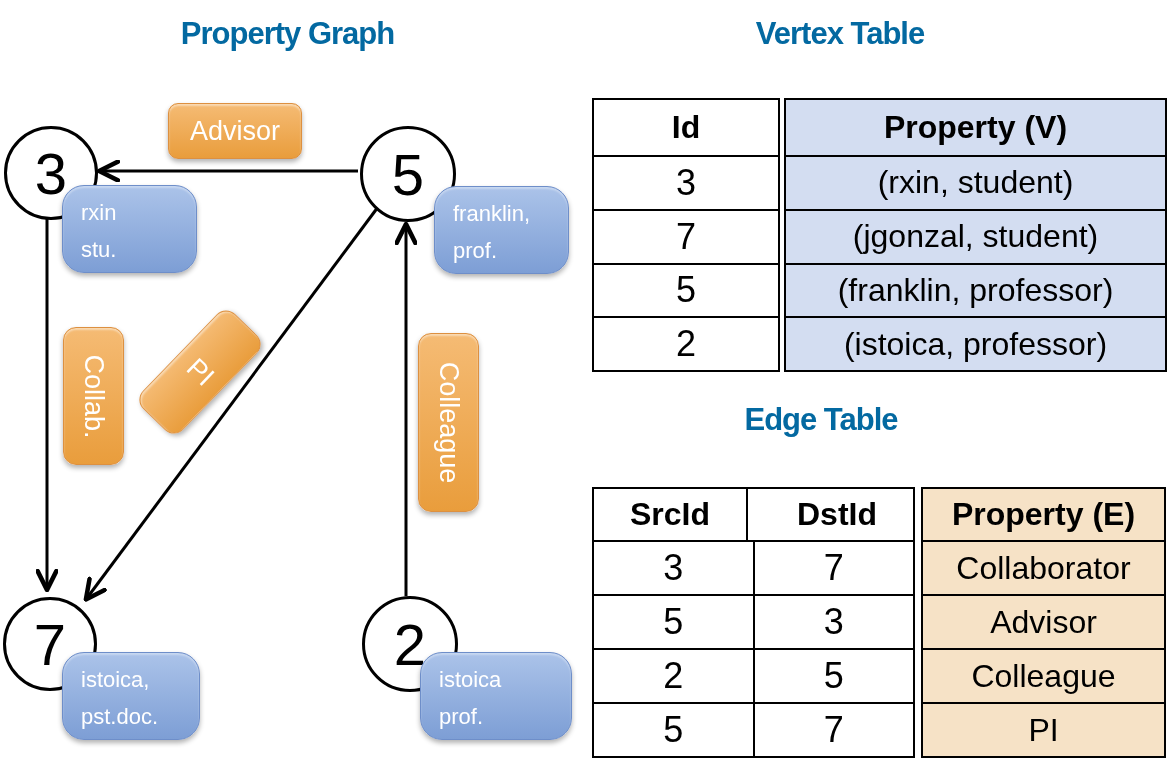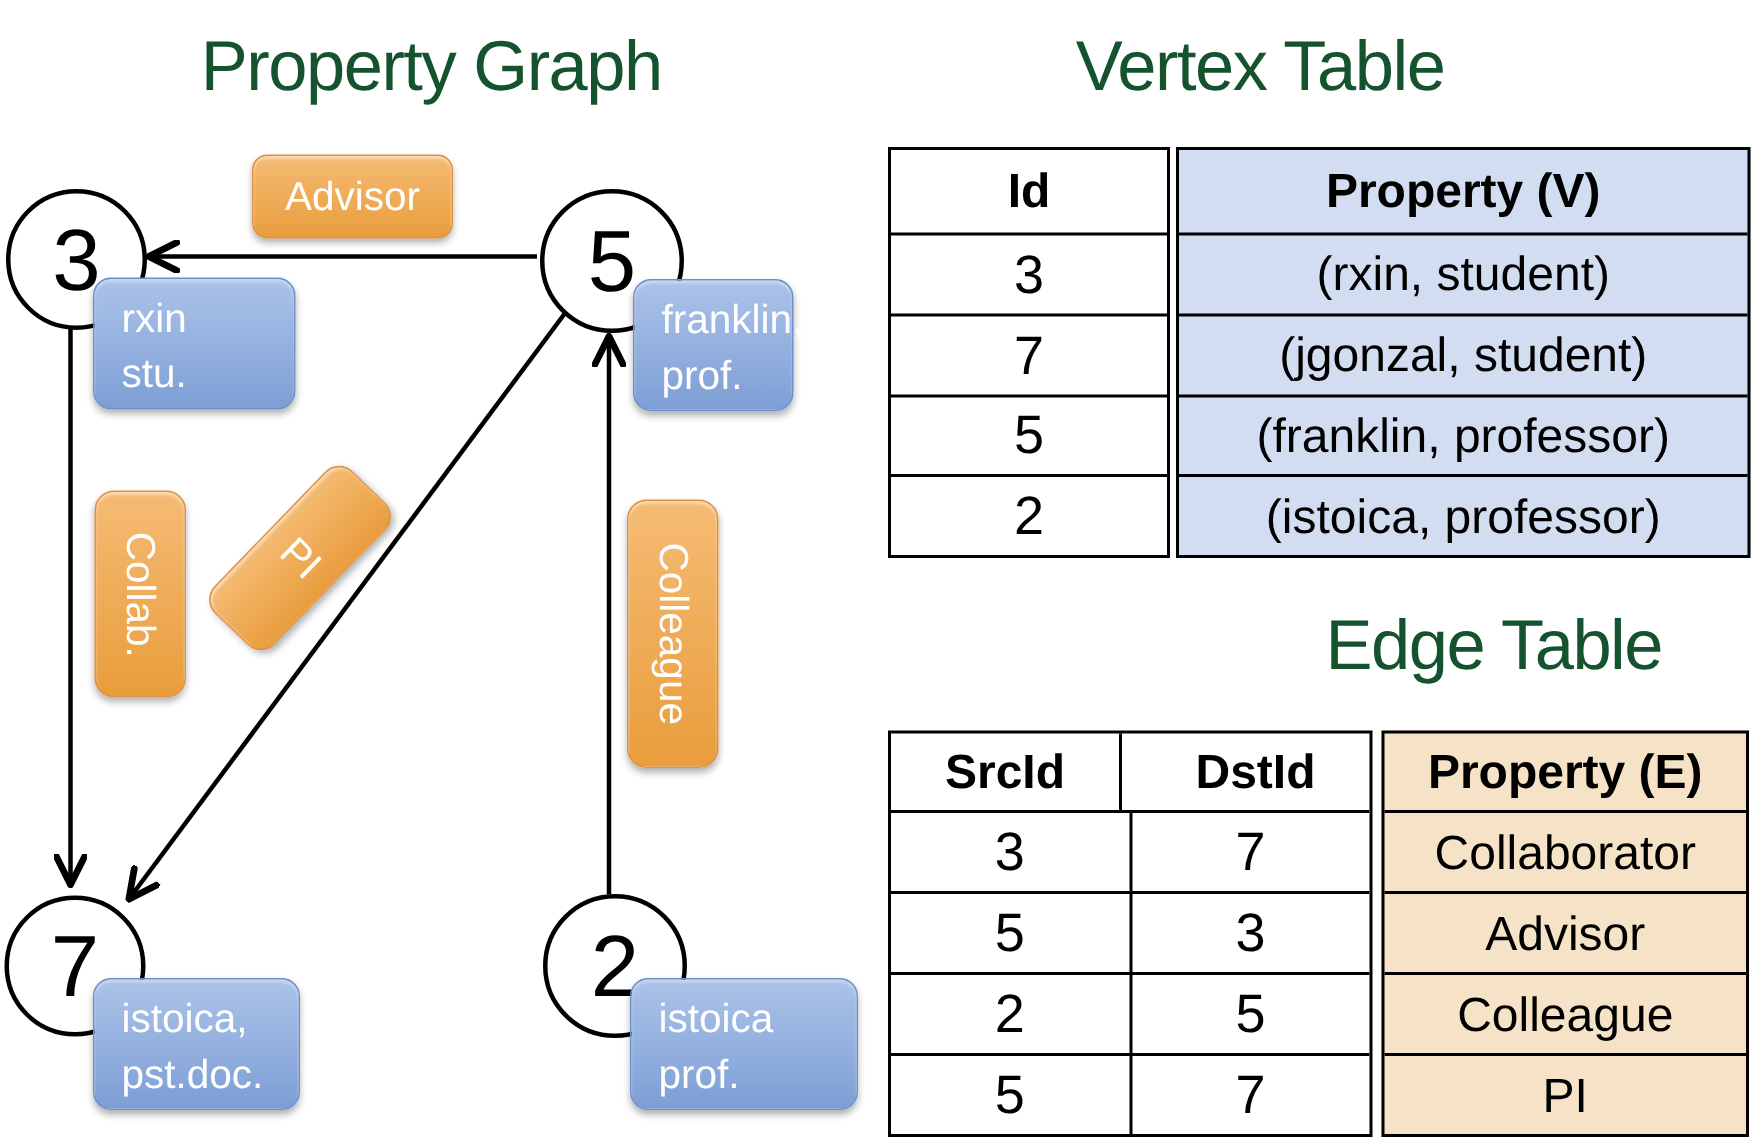--- a/index.html
+++ b/index.html
@@ -2,26 +2,26 @@
 <html style="--orange-top: #f5bb74; --orange-bottom: #e99d3c; --orange-border: #dd9040; --blue-top: #abc3e9; --blue-bottom: #7d9ed5; --blue-border: #6e8ec9; --vertex-cell: #d3ddf1; --edge-cell: #f6e2c6; --line: #000000;"><head>
 <meta charset="utf-8">
 <style>
   html,body{margin:0;padding:0;background:#fff;}
   .canvas{
     position:relative;width:1170px;height:760px;background:#fff;overflow:hidden;
     font-family:"Liberation Sans", sans-serif;color:#000;
   }
   
   .big-title{
-    position:absolute;text-align:center;font-size:47px;font-weight:400;
-    letter-spacing:-1px;color:#14532d;white-space:nowrap;
+    position:absolute;text-align:center;font-size:31px;font-weight:700;
+    letter-spacing:-1px;color:#0369a1;white-space:nowrap;
   }
   .t-graph{left:0;top:16px;width:575px;}
   .t-vertex{left:585px;top:16px;width:510px;}
-  .t-edge{left:598px;top:402px;width:510px;text-align:right;}
+  .t-edge{left:566px;top:402px;width:510px;}
 
   
   .edges{position:absolute;left:0;top:0;width:1170px;height:760px;z-index:1;}
   .edges line{stroke:var(--line,#000);stroke-width:3;}
 
   
   .node{
     position:absolute;border:3.5px solid #000;border-radius:50%;background:#fff;
     display:flex;align-items:center;justify-content:center;z-index:2;
     font-size:58px;font-weight:300;
@@ -41,30 +41,30 @@
     color:#fff;font-size:27px;
   }
   .advisor{left:168px;top:103px;width:132px;height:54px;}
   .collab{left:63px;top:327px;width:59px;height:136px;border-radius:13px;}
   .colleague{left:418px;top:333px;width:59px;height:177px;border-radius:13px;}
   .pi{left:134px;top:344px;width:130px;height:54px;transform:rotate(-46deg);border-radius:13px;}
   .vtext{transform:rotate(90deg);white-space:nowrap;}
 
   
   .pbox{
-    position:absolute;z-index:4;border-radius:12px;
+    position:absolute;z-index:4;border-radius:22px;
     background:linear-gradient(180deg,var(--blue-top,#abc3e9) 0%,var(--blue-bottom,#7d9ed5) 100%);
     border:1.5px solid var(--blue-border,#6e8ec9);
     box-shadow:0 3px 5px rgba(0,0,0,.30), inset 0 2px 2px rgba(255,255,255,.35);
-    color:#fff;font-size:27px;line-height:37px;
+    color:#fff;font-size:22px;line-height:37px;
     padding:8px 0 0 18px;box-sizing:border-box;
   }
   .pbox span{display:block;}
   .b3{left:62px;top:185px;width:135px;height:88px;}
-  .b5{left:422px;top:186px;width:107px;height:88px;}
+  .b5{left:434px;top:186px;width:135px;height:88px;}
   .b7{left:62px;top:652px;width:138px;height:88px;}
   .b2{left:420px;top:652px;width:152px;height:88px;}
 
   
   .tbox{
     position:absolute;border:2.5px solid #000;box-sizing:border-box;
     display:flex;flex-direction:column;z-index:2;background:#fff;
   }
   .trow{flex:1;display:flex;border-bottom:2px solid #000;}
   .trow:last-child{border-bottom:none;}

